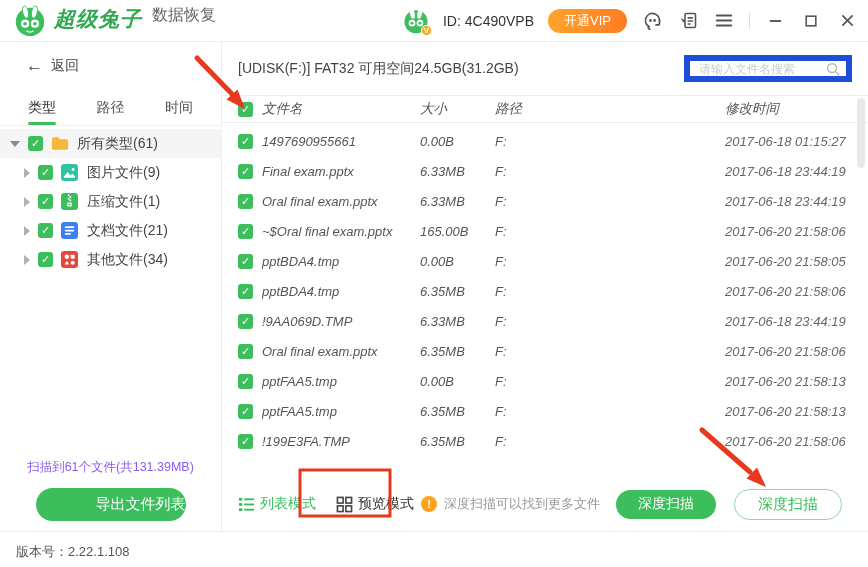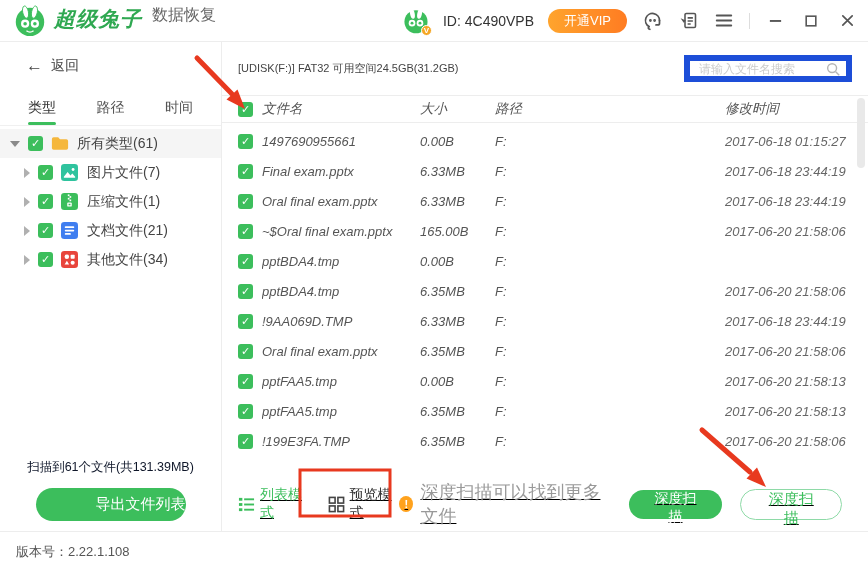--- a/index.html
+++ b/index.html
@@ -39,50 +39,50 @@
   .tree-row.selected { background:#f5f5f5; }
   .tree-row.child { padding-left:24px; }
   .caret { width:0; height:0; display:inline-block; cursor:pointer; }
   .caret-down { border-left:5px solid transparent; border-right:5px solid transparent; border-top:6px solid #8a8a8a; }
   .caret-right { border-top:5px solid transparent; border-bottom:5px solid transparent; border-left:6px solid #b0b0b0; }
   .cb { width:15px; height:15px; min-width:15px; background:#3cbe5c; border-radius:3px; display:inline-flex; align-items:center; justify-content:center; cursor:pointer; }
   .cb::after { content:"✓"; color:#fff; font-size:11px; font-weight:bold; line-height:1; }
   .tree-icon { width:18px; height:18px; display:inline-flex; }
   .tree-label { font-size:14px; color:#444; }
   .sidebar-bottom { margin-top:auto; padding-bottom:10px; }
-  .scan-summary { text-align:center; font-size:12.5px; color:#0f172a; margin-bottom:12px; }
+  .scan-summary { text-align:center; font-size:12.5px; color:#8b5cf6; margin-bottom:12px; }
   .export-btn { display:block; margin:0 auto; width:150px; height:33px; border:none; border-radius:17px; background:#3cbe5c; color:#fff; font-size:15px; cursor:pointer; font-family:inherit;text-align:right; }
 
   
   .drive-bar { height:54px; display:flex; align-items:center; padding:0 16px; border-bottom:1px solid #ededed; }
-  .drive-info { font-size:11px; color:#444; }
+  .drive-info { font-size:14px; color:#444; }
   .search-box { margin-left:auto; width:168px; height:27px; border:6px solid #1d4ed8; display:flex; align-items:center; background:#fff; }
   .search-input { flex:1; border:none; outline:none; padding:0 6px 0 9px; font-size:12px; color:#555; font-family:inherit; min-width:0; }
   .search-input::placeholder { color:#ccc; }
   .search-icon { width:26px; display:flex; align-items:center; justify-content:center; cursor:pointer; }
 
   .grid { display:grid; grid-template-columns:24px 158px 75px 230px auto; align-items:center; padding-left:16px;font-style:italic; }
   .table-header { height:27px; border-bottom:1px solid #ededed; }
   .th { font-size:13.5px; color:#555; }
   .file-list { padding-top:3px; }
   .file-row { height:30px; }
   .cell { font-size:13px; color:#555; white-space:nowrap; overflow:hidden; }
   .cell.time { color:#666; }
 
   .scroll-thumb { position:absolute; right:3px; top:56px; width:8px; height:70px; background:#e9e9e9; border-radius:4px; cursor:pointer; }
 
-  .toolbar { position:absolute; left:0; right:10px; bottom:0; height:54px; display:flex; align-items:center; padding:0 10px 0 14px; background:#fff;text-decoration:underline; }
+  .toolbar { position:absolute; left:0; right:10px; bottom:0; height:54px; display:flex; align-items:center; padding:0 10px 0 14px; background:#fff; }
   .mode-btn { display:flex; align-items:center; gap:5px; cursor:pointer; padding:4px 2px; }
   .mode-label-list { font-size:14px; color:#3cbe5c; }
   .mode-label-preview { font-size:14px; color:#333; }
   .mode-btn + .mode-btn { margin-left:16px; }
   .hint-group { margin-left:auto; display:flex; align-items:center; gap:7px; }
   .warn-icon { width:16px; height:16px; border-radius:50%; background:#ffa21d; color:#fff; display:flex; align-items:center; justify-content:center; }
   .warn-icon::after { content:"!"; font-size:11px; font-weight:bold; }
-  .hint-text { font-size:18px; color:#999; }
+  .hint-text { font-size:13px; color:#999; }
   .btn-deepscan { margin-left:16px; height:29px; padding:0 22px; border:none; border-radius:15px; background:#3cbe5c; color:#fff; font-size:14px; cursor:pointer; font-family:inherit; }
   .btn-recover { margin-left:18px; margin-right:6px; height:31px; padding:0 23px; border:1px solid #8edaa7; border-radius:16px; background:#fff; color:#3cbe5c; font-size:15px; cursor:pointer; font-family:inherit; }
 
   .annotations { position:absolute; inset:0; width:868px; height:567px; pointer-events:none; z-index:50; }
 </style>
 </head>
 <body>
 
 <div class="window">
 
@@ -184,21 +184,21 @@
         <div class="tree-row child">
           <span class="caret caret-right"></span>
           <span class="cb"></span>
           <span class="tree-icon">
             <svg viewBox="0 0 18 18" width="17" height="17">
                 <rect width="18" height="18" rx="3.5" fill="#2fc39e"></rect>
                 <circle cx="12.8" cy="5.8" r="1.5" fill="#fff"></circle>
                 <path d="M3 13.5 l4 -5 3 3.6 2 -2 3 3.4 v1 h-12 z" fill="#fff"></path>
               </svg>
           </span>
-          <span class="tree-label">图片文件(7)</span>
+          <span class="tree-label">图片文件(9)</span>
         </div>
         <div class="tree-row child">
           <span class="caret caret-right"></span>
           <span class="cb"></span>
           <span class="tree-icon">
             <svg viewBox="0 0 18 18" width="17" height="17">
                 <rect width="18" height="18" rx="3.5" fill="#3cbe5c"></rect>
                 <rect x="7.2" y="1.5" width="1.8" height="1.8" fill="#fff"></rect>
                 <rect x="9" y="3.3" width="1.8" height="1.8" fill="#fff"></rect>
                 <rect x="7.2" y="5.1" width="1.8" height="1.8" fill="#fff"></rect>
@@ -294,20 +294,21 @@
     <span class="cell size">165.00B</span>
     <span class="cell path">F:</span>
     <span class="cell time">2017-06-20 21:58:06</span>
   </div>
 
   <div class="file-row grid">
     <span class="cb"></span>
     <span class="cell name">pptBDA4.tmp</span>
     <span class="cell size">0.00B</span>
     <span class="cell path">F:</span>
+    <span class="cell time">2017-06-20 21:58:05</span>
   </div>
 
   <div class="file-row grid">
     <span class="cb"></span>
     <span class="cell name">pptBDA4.tmp</span>
     <span class="cell size">6.35MB</span>
     <span class="cell path">F:</span>
     <span class="cell time">2017-06-20 21:58:06</span>
   </div>
 

